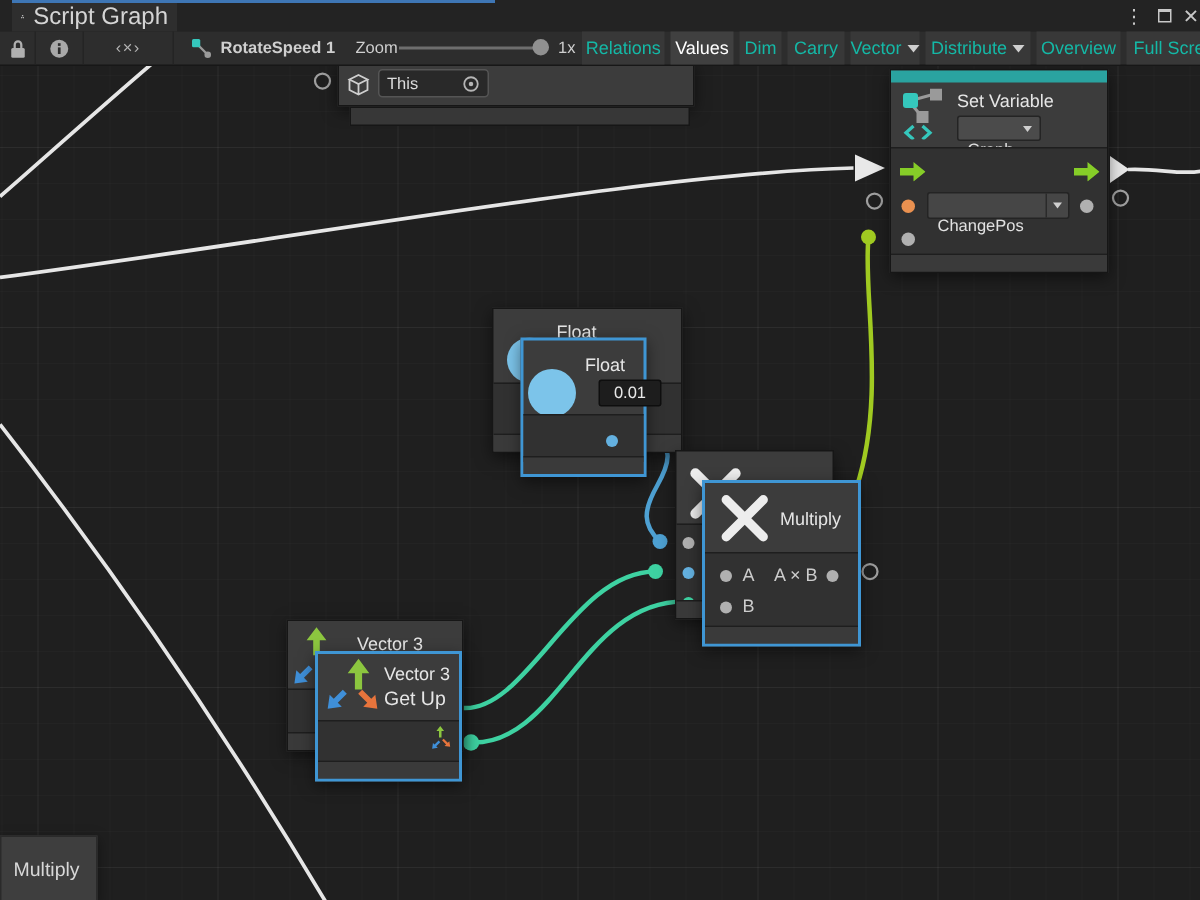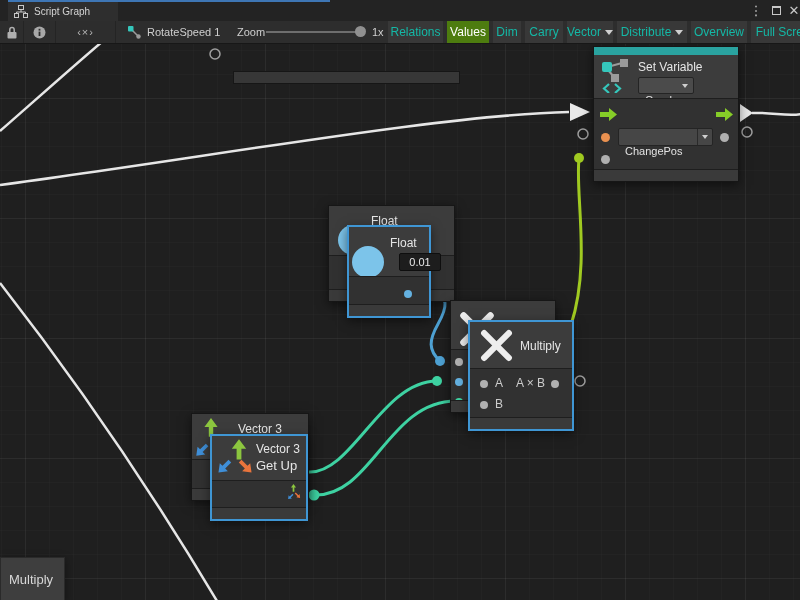--- a/index.html
+++ b/index.html
@@ -5,42 +5,42 @@
   * { margin:0; padding:0; box-sizing:border-box; }
   html,body { width:800px; height:600px; overflow:hidden; background:#111; }
   body { font-family:"Liberation Sans", sans-serif; -webkit-font-smoothing:antialiased; }
   #window { position:relative; width:800px; height:600px; background:#1f1f1f; overflow:hidden; }
 
   
   #tabbar { position:absolute; left:0; top:0; width:800px; height:21px; background:#232323; }
   #tab-accent { position:absolute; left:8px; top:0; width:322px; height:2px; background:#3e76b5; }
   #tab { position:absolute; left:8px; top:2px; height:19px; width:110px; background:#2e2e2e;
          display:flex; align-items:center; gap:6px; padding:0 6px; }
-  #tab .tab-label { font-size:10px; color:#d4d4d4; white-space:nowrap; }
+  #tab .tab-label { font-size:16px; color:#d4d4d4; white-space:nowrap; }
   .winctl { position:absolute; top:2px; height:16px; display:flex; align-items:center; justify-content:center;
             color:#c8c8c8; font-size:13px; width:16px; }
   #maximize-box { width:9px; height:9px; border:1px solid #c8c8c8; border-top:2px solid #c8c8c8; }
 
   
   #toolbar { position:absolute; left:0; top:21px; width:800px; height:23px; background:#2d2d2d;
              border-bottom:1px solid #171717; }
   .tcell { position:absolute; top:0; height:22px; display:flex; align-items:center; justify-content:center;
            border-right:1px solid #242424; color:#bdbdbd; }
   #tb-lock { left:0; width:24px; }
   #tb-info { left:24px; width:32px; }
   #tb-code { left:56px; width:60px; font-size:11px; letter-spacing:1px; color:#b5b5b5; }
   #graph-crumb { position:absolute; left:128px; top:0; height:22px; display:flex; align-items:center; gap:6px; }
-  #graph-crumb span { font-size:11px; color:#cfcfcf; }
+  #graph-crumb span { font-size:11px; color:#cfcfcf;font-weight:bold; }
   #zoom-label { position:absolute; left:237px; top:5px; font-size:11px; color:#cfcfcf; }
   #zoom-track { position:absolute; left:266px; top:10px; width:92px; height:2px; background:#6e6e6e; }
   #zoom-handle { position:absolute; left:355px; top:5px; width:11px; height:11px; border-radius:50%; background:#909090; }
   #zoom-value { position:absolute; left:372px; top:5px; font-size:11px; color:#cfcfcf; }
   .tbtn { position:absolute; top:0; height:22px; background:#383838; color:#14b8a6; font-size:12px;
           display:flex; align-items:center; justify-content:center; gap:4px; white-space:nowrap; }
-  .tbtn.active { background:#4d7c0f; color:#ffffff;align-items:center; }
+  .tbtn.active { background:#404040; color:#ffffff;align-items:center; }
   .caret { width:0; height:0; border-left:4px solid transparent; border-right:4px solid transparent;
            border-top:5px solid #cfcfcf; display:inline-block; }
 
   
   #canvas { position:absolute; left:0; top:44px; width:800px; height:556px; background-color:#1f1f1f;
     background-image:
       linear-gradient(to right, rgba(255,255,255,0.045) 1px, transparent 1px),
       linear-gradient(to bottom, rgba(255,255,255,0.045) 1px, transparent 1px),
       linear-gradient(to right, rgba(255,255,255,0.015) 1px, transparent 1px),
       linear-gradient(to bottom, rgba(255,255,255,0.015) 1px, transparent 1px);
@@ -186,20 +186,35 @@
 
       <path d="M571,281 C591,220 575,150 579,115" stroke="#a0ca21" stroke-width="3" fill="none"></path>
       <circle cx="579" cy="114" r="5" fill="#a0ca21"></circle>
 
       <circle cx="215" cy="10" r="5" fill="none" stroke="#9f9f9f" stroke-width="1.5"></circle>
       <circle cx="583" cy="90" r="5" fill="none" stroke="#9f9f9f" stroke-width="1.5"></circle>
       <circle cx="747" cy="88" r="5" fill="none" stroke="#9f9f9f" stroke-width="1.5"></circle>
       <circle cx="580" cy="337" r="5" fill="none" stroke="#9f9f9f" stroke-width="1.5"></circle>
     </svg>
 
+    <div class="node" style="left:225px;top:-3px;width:238px;height:30px;">
+      <svg style="position:absolute;left:5px;top:7px;" width="16" height="16" viewBox="0 0 16 16">
+        <g stroke="#cfcfcf" stroke-width="1.2" fill="none">
+          <polygon points="8,1 14,4 8,7 2,4"></polygon>
+          <path d="M2,4 V11 L8,14 L14,11 V4 M8,7 V14"></path>
+        </g>
+      </svg>
+      <div class="field" style="left:26px;top:4px;width:74px;height:19px;">
+        <span style="flex:1;">This</span>
+        <svg width="12" height="12" viewBox="0 0 12 12">
+          <circle cx="6" cy="6" r="4.5" fill="none" stroke="#b5b5b5" stroke-width="1.2"></circle>
+          <circle cx="6" cy="6" r="1.5" fill="#b5b5b5"></circle>
+        </svg>
+      </div>
+    </div>
     <div style="position:absolute;left:233px;top:27px;width:227px;height:13px;background:#373737;border:1px solid #161616;"></div>
 
     <div class="node" style="left:328px;top:161px;width:127px;height:97px;">
       <div class="circle-icon" style="left:9px;top:19px;width:30px;height:30px;"></div>
       <div class="ntitle" style="left:42px;top:8px;">Float</div>
       <div class="nbody" style="top:49px;height:36px;"></div>
       <div class="nfooter"></div>
     </div>
 
     <div class="node selected" style="left:347px;top:181px;width:84px;height:93px;">

